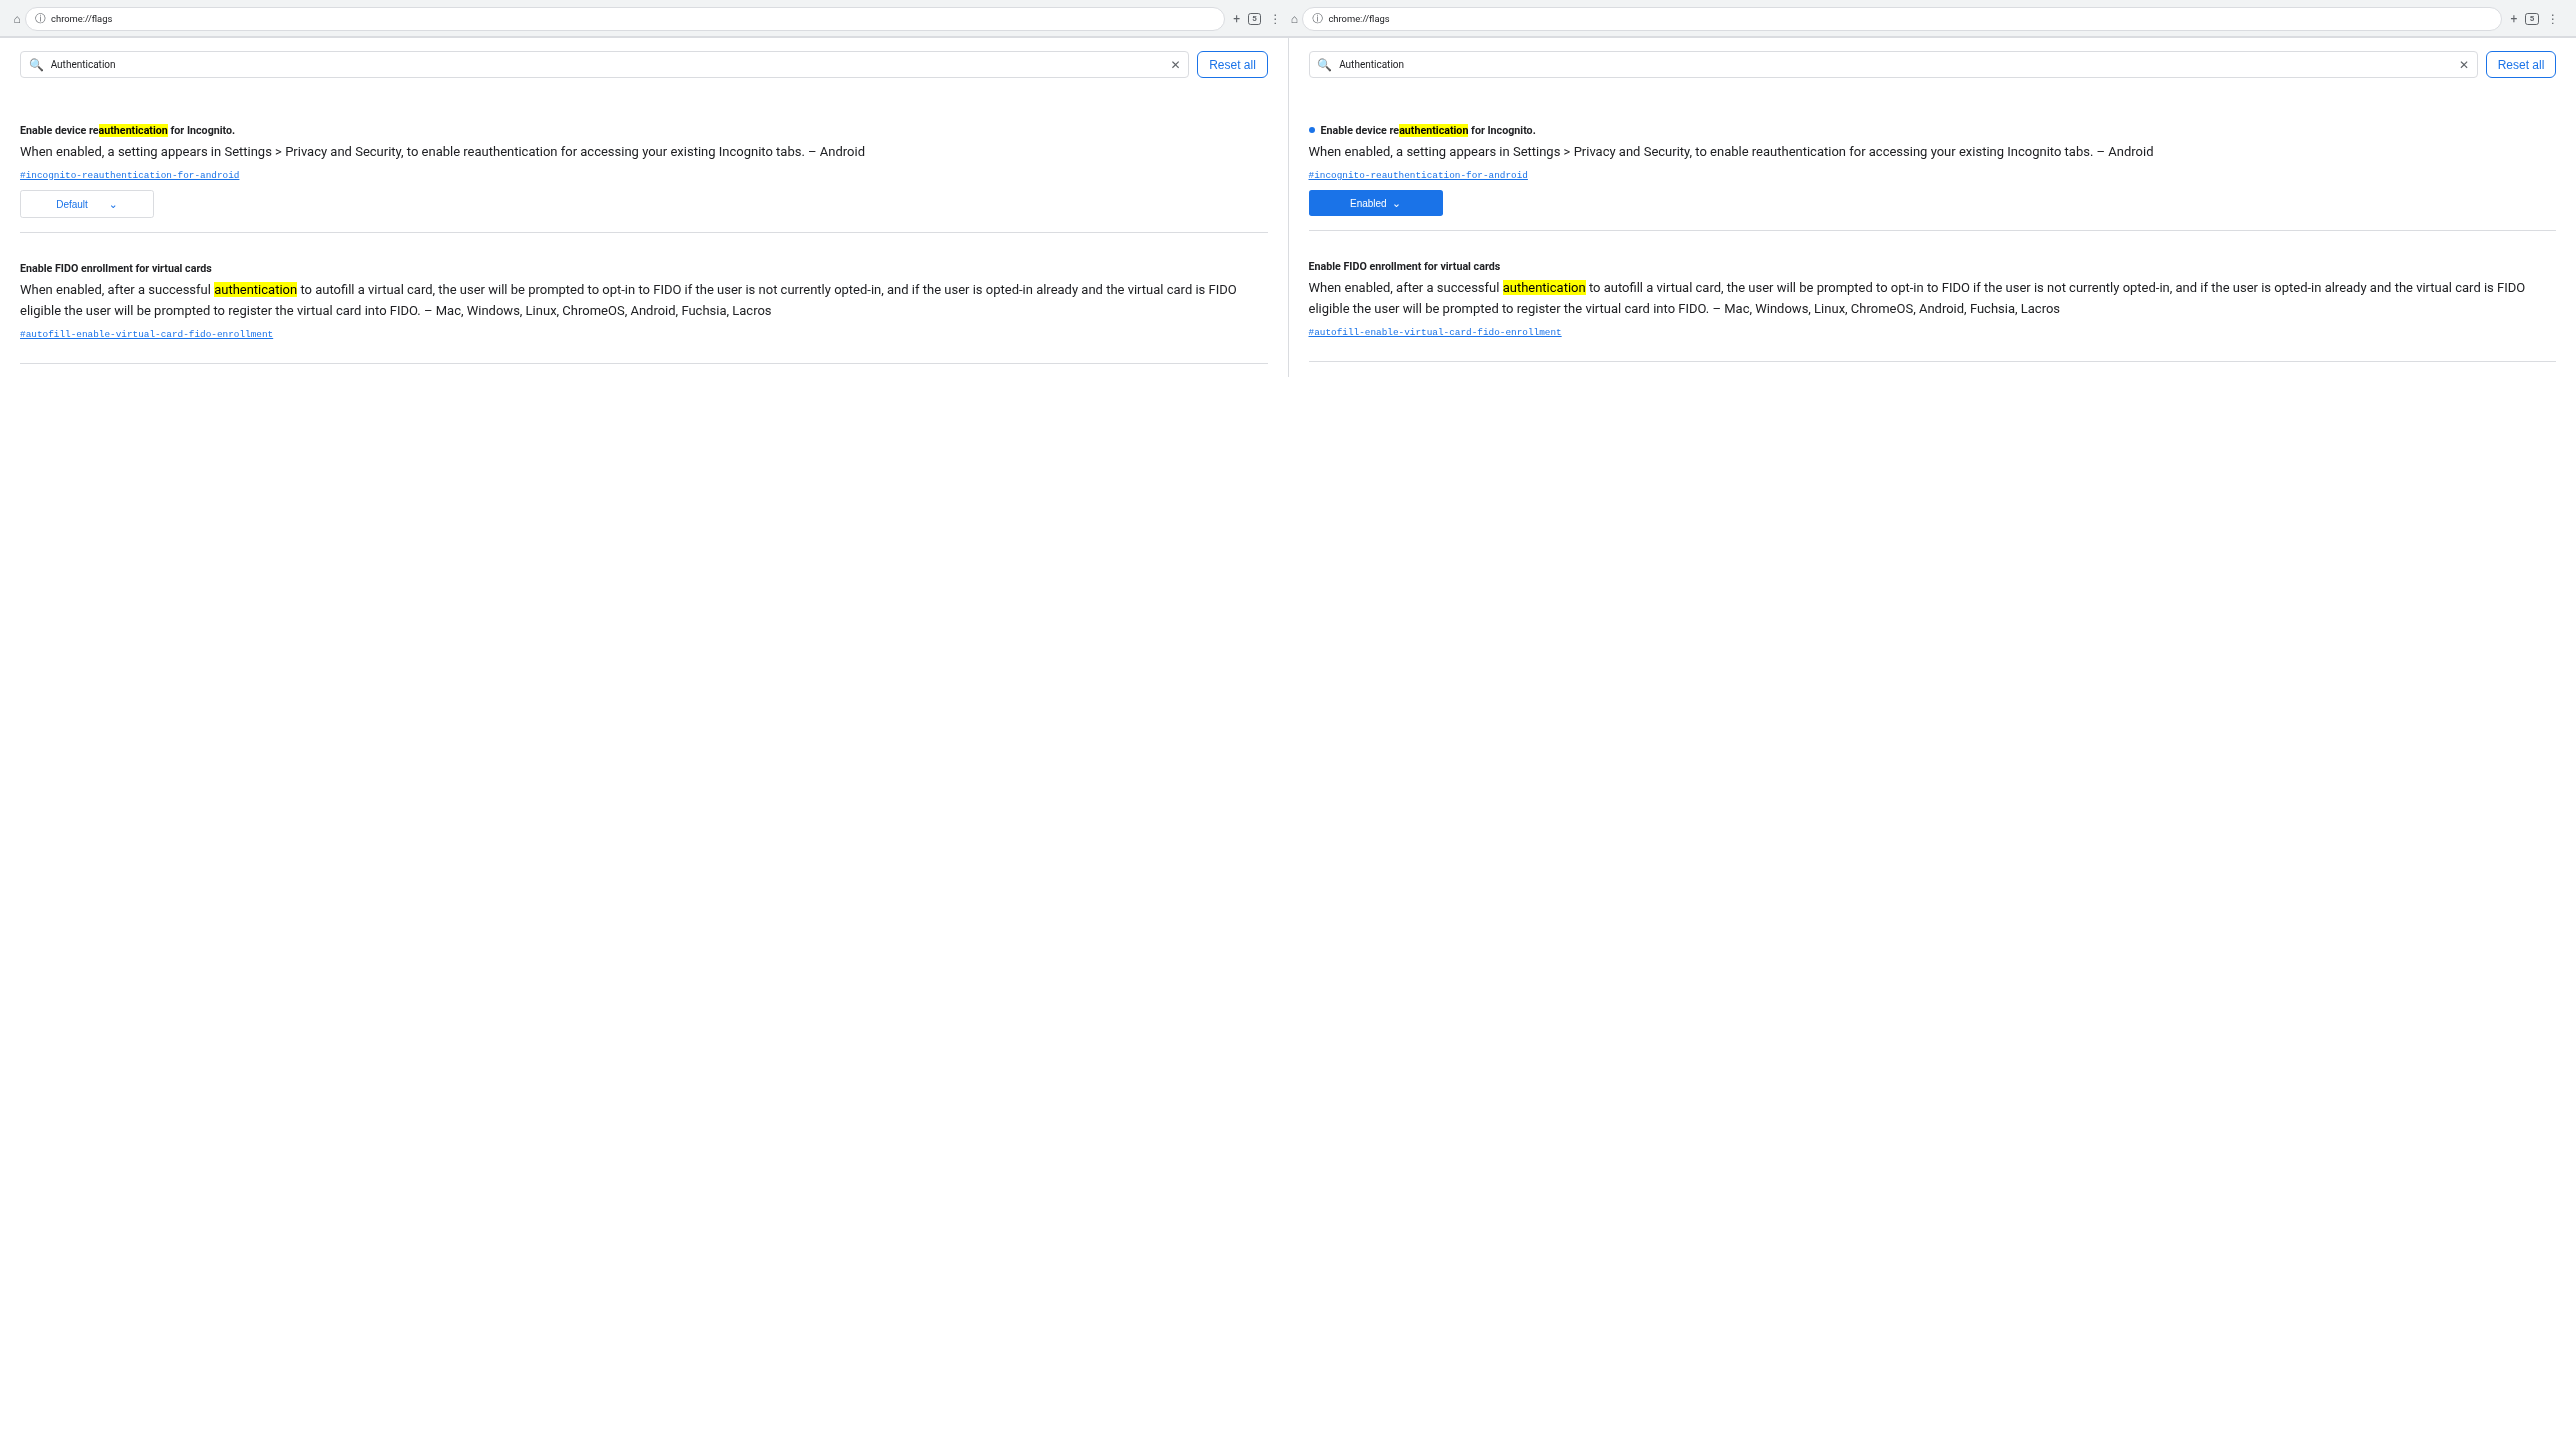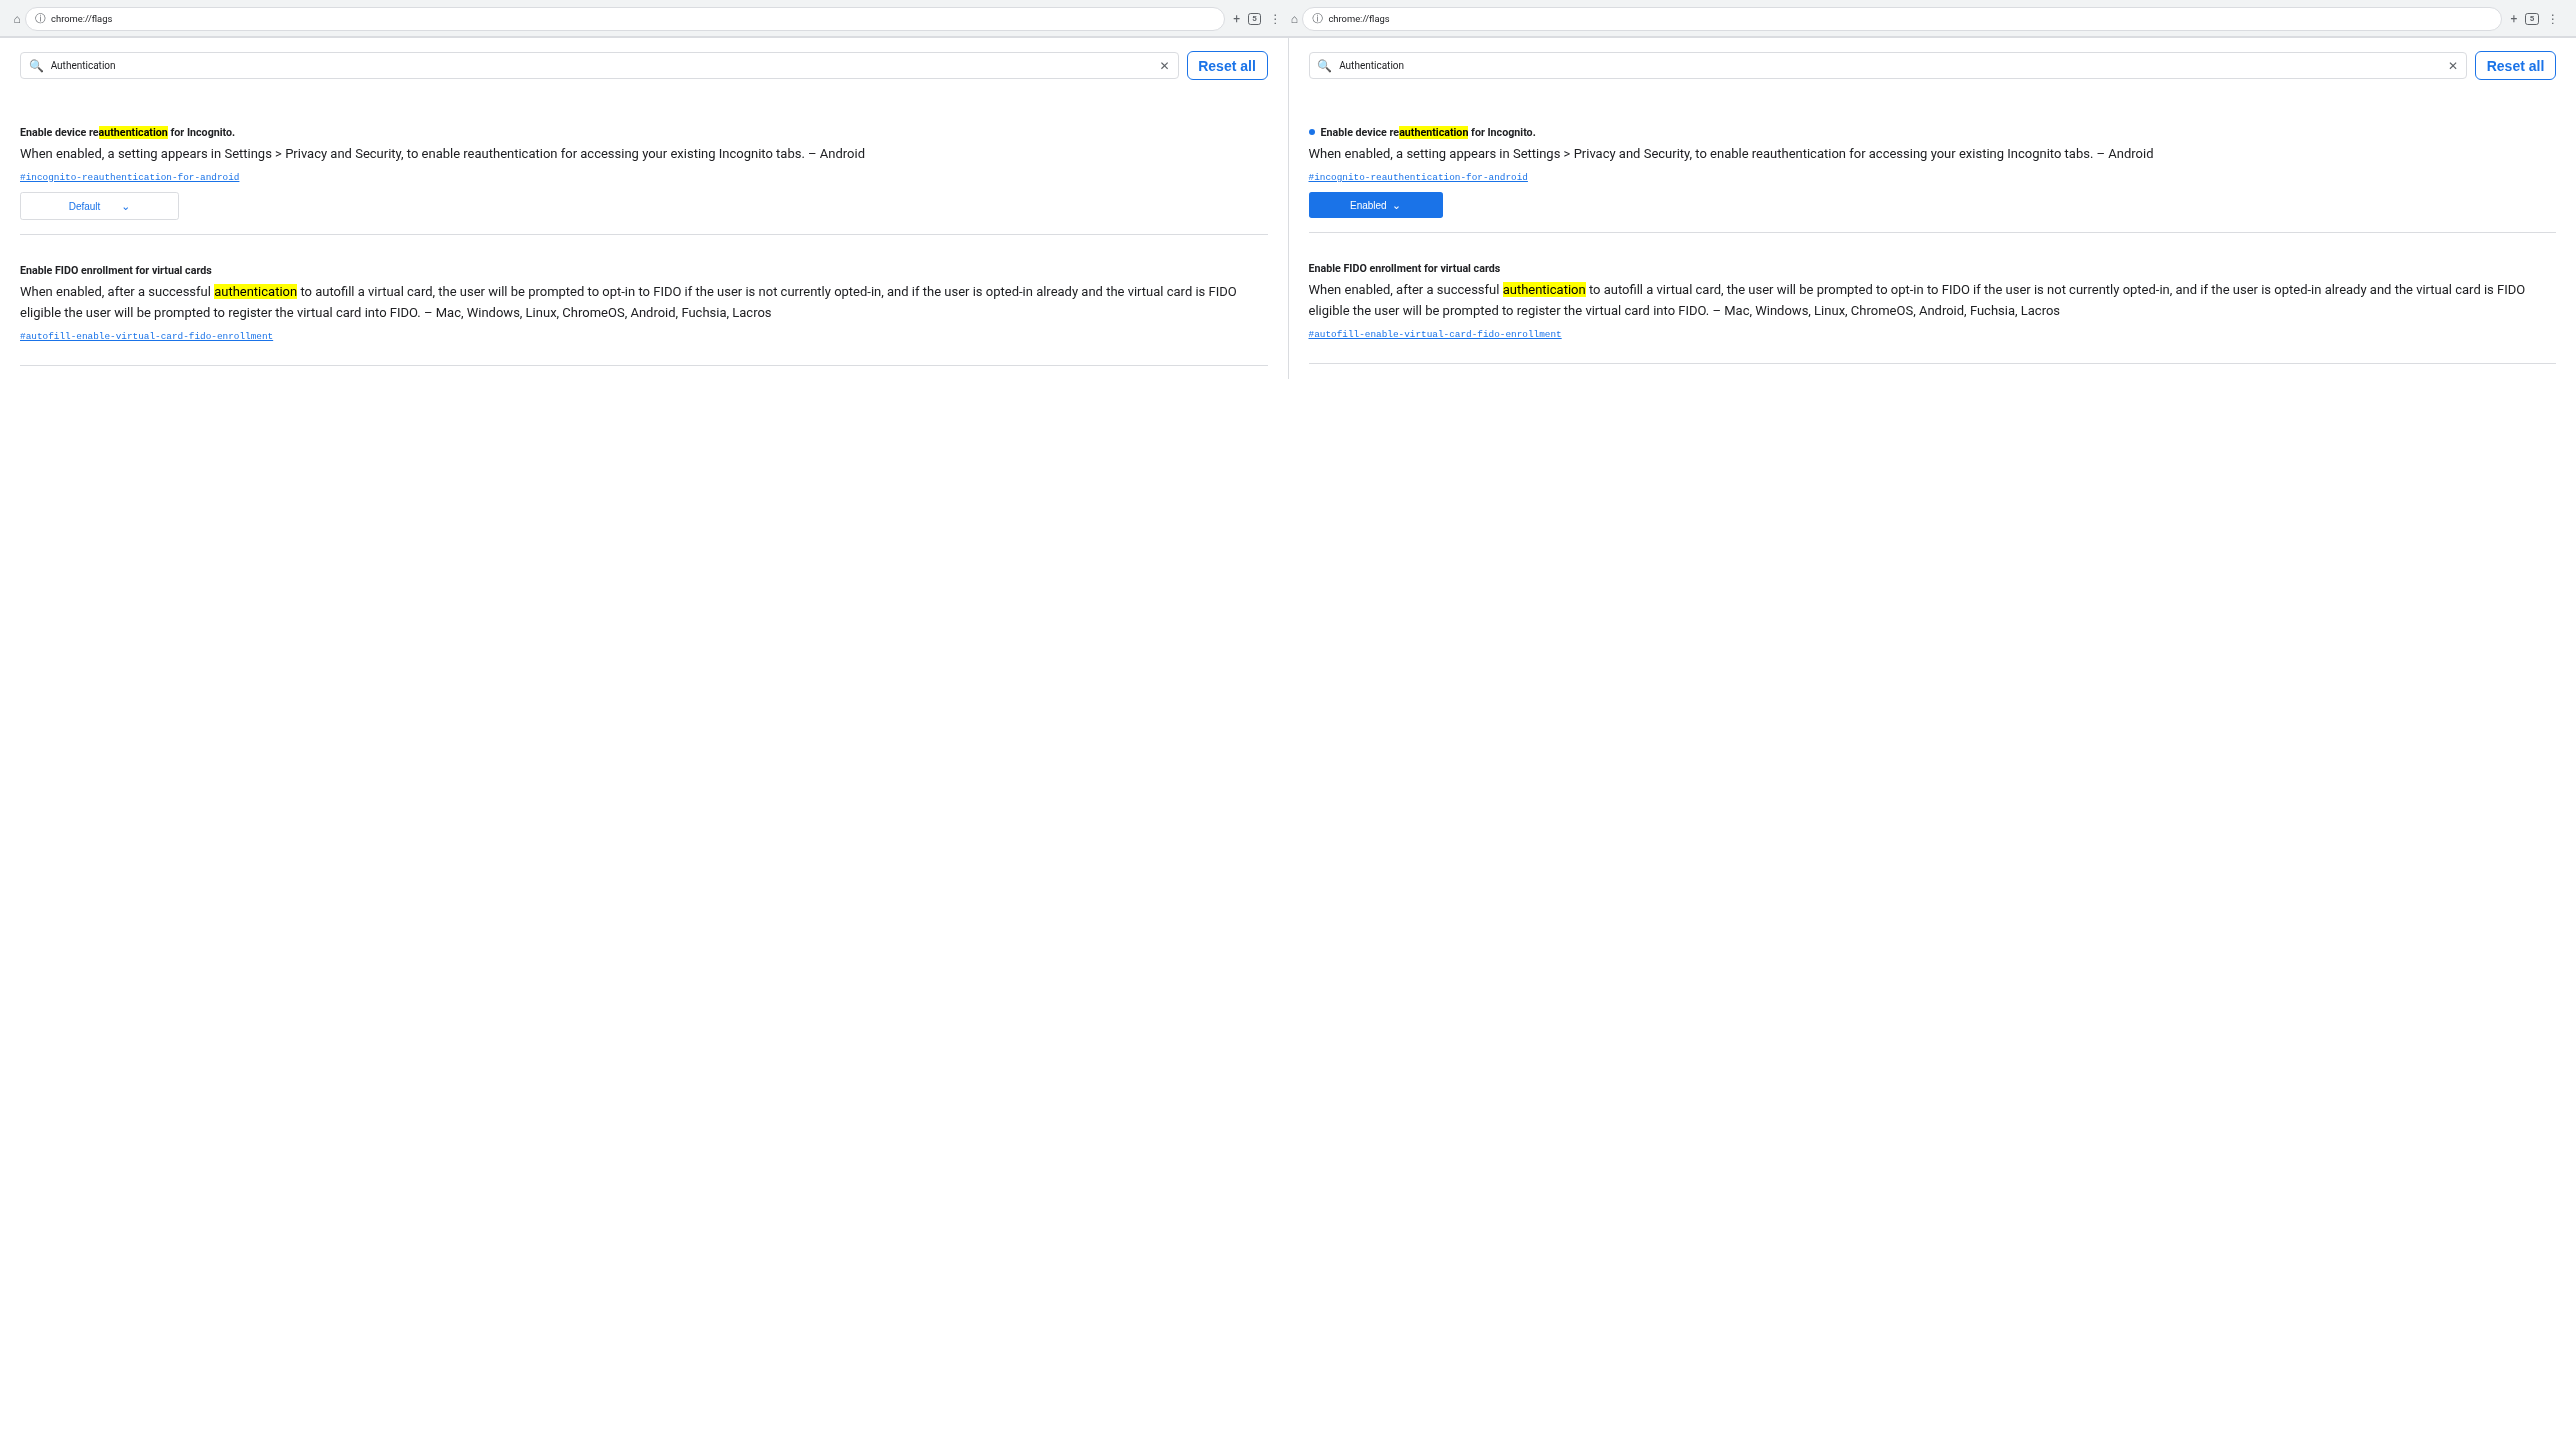--- a/index.html
+++ b/index.html
@@ -125,24 +125,23 @@
       font-size: 12px;
       cursor: pointer;
     }
 
     .reset-btn {
       border: 0.7px solid #1a73e8;
       background: #fff;
       color: #1a73e8;
       border-radius: 6px;
       padding: 5.4px 10.7px;
-      font-size: 14px;
+      font-size: 12px;
       cursor: pointer;
       white-space: nowrap;
-      font-weight: bold;
     }
 
     .flag-item {
       padding: 13.4px 0;
       border-bottom: 0.7px solid #dadce0;
     }
 
     .flag-title {
       font-size: 10.7px;
       font-weight: 700;
@@ -188,21 +187,21 @@
       border: 0.7px solid #dadce0;
       border-radius: 2.7px;
       padding: 6.7px 13.4px;
       background: #fff;
       color: #1a73e8;
       font-size: 10px;
       cursor: pointer;
       display: flex;
       align-items: center;
       gap: 21px;
-      width: 159px;
+      width: 134px;
       justify-content: center;
     }
 
     .dropdown-enabled {
       border: none;
       border-radius: 2.7px;
       padding: 6.7px 13.4px;
       background: #1a73e8;
       color: #fff;
       font-size: 10px;

